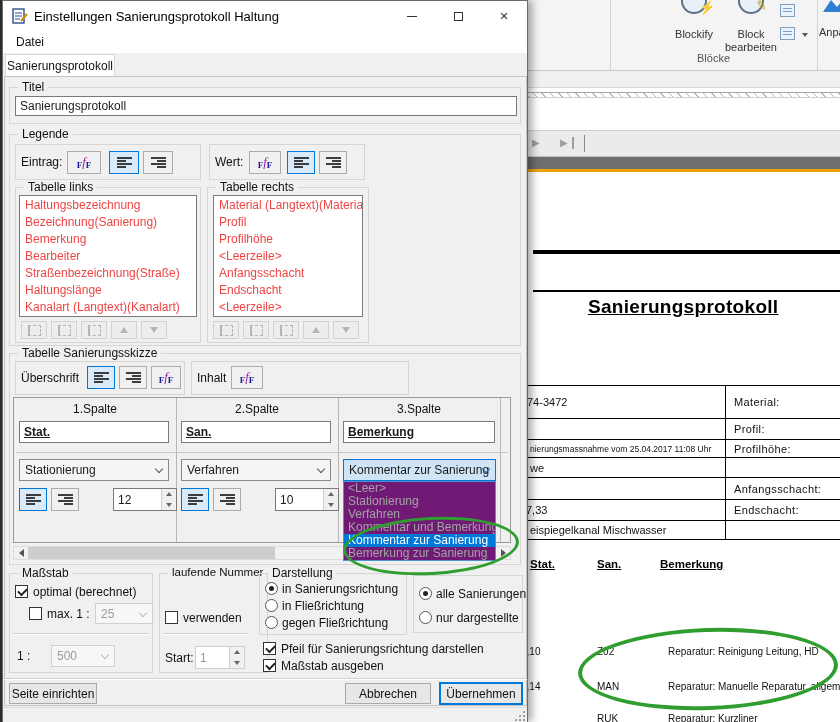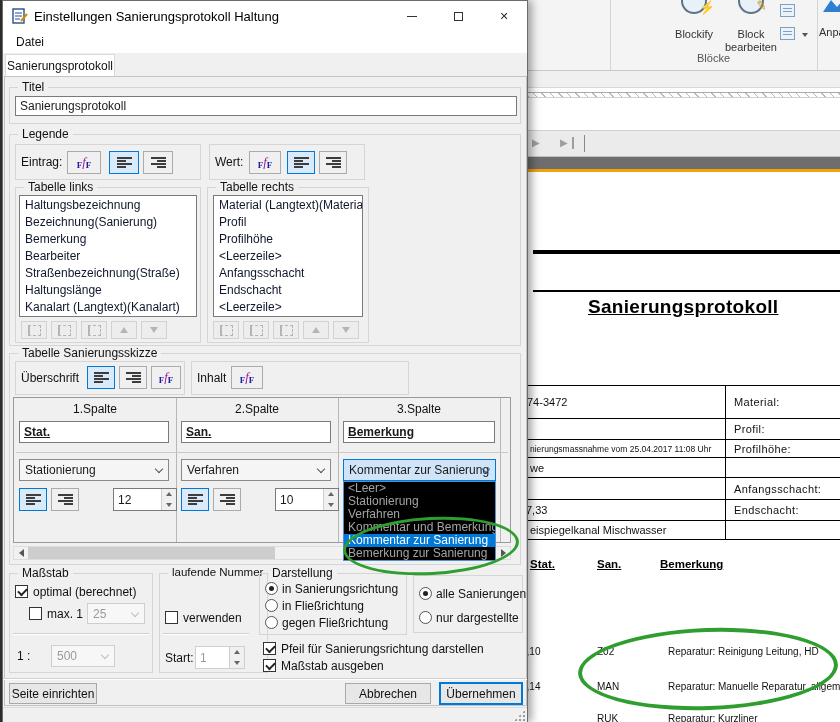--- a/index.html
+++ b/index.html
@@ -71,21 +71,21 @@
   .tbtn{position:absolute;height:23px;background:#f0f0f0;border:1px solid #ababab;display:flex;align-items:center;justify-content:center;}
   .tbtn.sel{background:#d9eafa;border-color:#0078d7;}
   .ficon b{color:#1d1d9e;font-weight:bold;font-size:9px;font-family:"Liberation Serif",serif;}
   .ficon em{color:#a519a5;font-style:italic;font-size:13px;font-family:"Liberation Serif",serif;position:relative;top:-2px;}
   .ico-al{width:15px;height:12px;display:flex;flex-direction:column;justify-content:space-between;}
   .ico-al i{display:block;height:2px;background:#3d3d3d;width:100%;}
   .al-l{align-items:flex-start;} .al-r{align-items:flex-end;}
   .ico-al i:nth-child(even){width:60%;}
 
   .listbox{position:absolute;background:#fff;border:1px solid #7a7a7a;padding:1px 0;overflow:hidden;}
-  .li{font-size:12px;line-height:17px;padding:0 5px;white-space:nowrap;color:#0f172a;}
+  .li{font-size:12px;line-height:17px;padding:0 5px;white-space:nowrap;color:#ef4444;}
 
   .btnrow{position:absolute;display:flex;gap:4px;}
   .sbtn{width:26px;height:18px;background:#ededed;border:1px solid #d2d2d2;display:flex;align-items:center;justify-content:center;}
   .dashico{width:13px;height:11px;border:1px dashed #b5b5b5;border-left:2px solid #b5b5b5;}
   .tri-up{width:0;height:0;border-left:4px solid transparent;border-right:4px solid transparent;border-bottom:6px solid #b5b5b5;}
   .tri-dn{width:0;height:0;border-left:4px solid transparent;border-right:4px solid transparent;border-top:6px solid #b5b5b5;}
 
   .sktable{position:absolute;left:10px;top:396px;width:498px;height:146px;background:#f0f0f0;border:1px solid #9a9a9a;}
   .colsep{position:absolute;top:0;width:1px;height:100%;background:#b7b7b7;}
   .colhead{position:absolute;top:4px;width:162px;text-align:center;font-size:12px;color:#111;}
@@ -102,21 +102,21 @@
   .combo.disabled .chev{border-color:#bdbdbd;}
 
   .spin{position:absolute;width:64px;height:23px;background:#fff;border:1px solid #7a7a7a;}
   .spin .val{position:absolute;left:4px;top:4px;font-size:12px;}
   .spin.disabled{border-color:#cfcfcf;} .spin.disabled .val{color:#9a9a9a;}
   .spin .updn{position:absolute;right:0;top:0;width:15px;height:100%;border-left:1px solid #cfcfcf;background:#f0f0f0;}
   .spin .updn .u,.spin .updn .d{position:absolute;left:4px;width:0;height:0;border-left:3.5px solid transparent;border-right:3.5px solid transparent;}
   .spin .updn .u{top:3px;border-bottom:4px solid #666;}
   .spin .updn .d{bottom:3px;border-top:4px solid #666;}
 
-  .ddlist{position:absolute;left:340px;top:480px;width:153px;height:80px;background:#000000;border:1px solid #4f91d1;z-index:12;overflow:hidden;}
+  .ddlist{position:absolute;left:340px;top:480px;width:153px;height:80px;background:#701a75;border:1px solid #4f91d1;z-index:12;overflow:hidden;}
   .dditem{font-size:12px;line-height:13px;padding:0 4px;color:#a3a3a3;white-space:nowrap;overflow:hidden;}
   .dditem.sel{background:#0078d7;color:#fff;}
 
   .hscroll{position:absolute;left:10px;top:545px;width:498px;height:14px;background:#f1f1f1;border:1px solid #dcdcdc;}
   .hs-arrow{position:absolute;top:0;width:14px;height:12px;display:flex;align-items:center;justify-content:center;}
   .arr-l{width:0;height:0;border-top:4px solid transparent;border-bottom:4px solid transparent;border-right:5px solid #555;}
   .arr-r{width:0;height:0;border-top:4px solid transparent;border-bottom:4px solid transparent;border-left:5px solid #555;}
   .hs-thumb{position:absolute;left:14px;top:0;width:247px;height:12px;background:#cdcdcd;}
 
   .cb{position:absolute;width:13px;height:13px;background:#fff;border:1px solid #333;}
@@ -540,21 +540,21 @@
         </div>
     </div>
 
     <div class="grp" style="left:6px;top:572px;width:144px;height:100px;">
       <span class="grp-lab">Maßstab</span>
     </div>
     <span class="cb on" style="left:12px;top:584px;"></span>
     <span class="lab" style="left:30px;top:584px;">optimal (berechnet)</span>
     <span class="cb" style="left:26px;top:606px;"></span>
     <span class="lab" style="left:44px;top:606px;">max.  1 :</span>
-    <div class="combo disabled" style="left:84px;top:602px;width:58px;height:21px;">
+    <div class="combo disabled" style="left:92px;top:602px;width:58px;height:21px;">
       <span>25</span>
       <span class="chev"></span>
     </div>
     <div class="groove" style="left:10px;top:632px;width:136px;"></div>
     <span class="lab" style="left:14px;top:648px;">1 :</span>
     <div class="combo disabled" style="left:48px;top:644px;width:64px;height:22px;">
       <span>500</span>
       <span class="chev"></span>
     </div>
 

